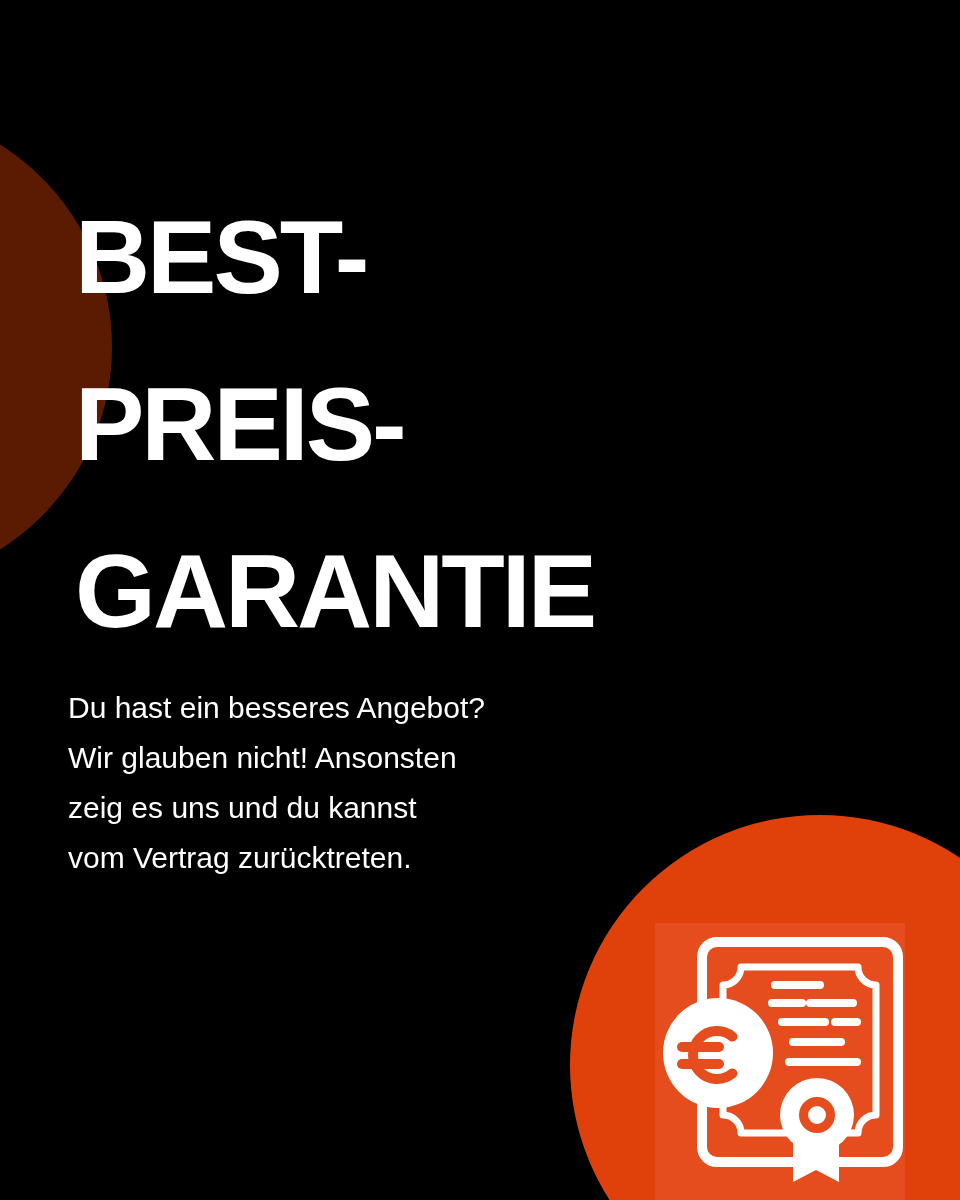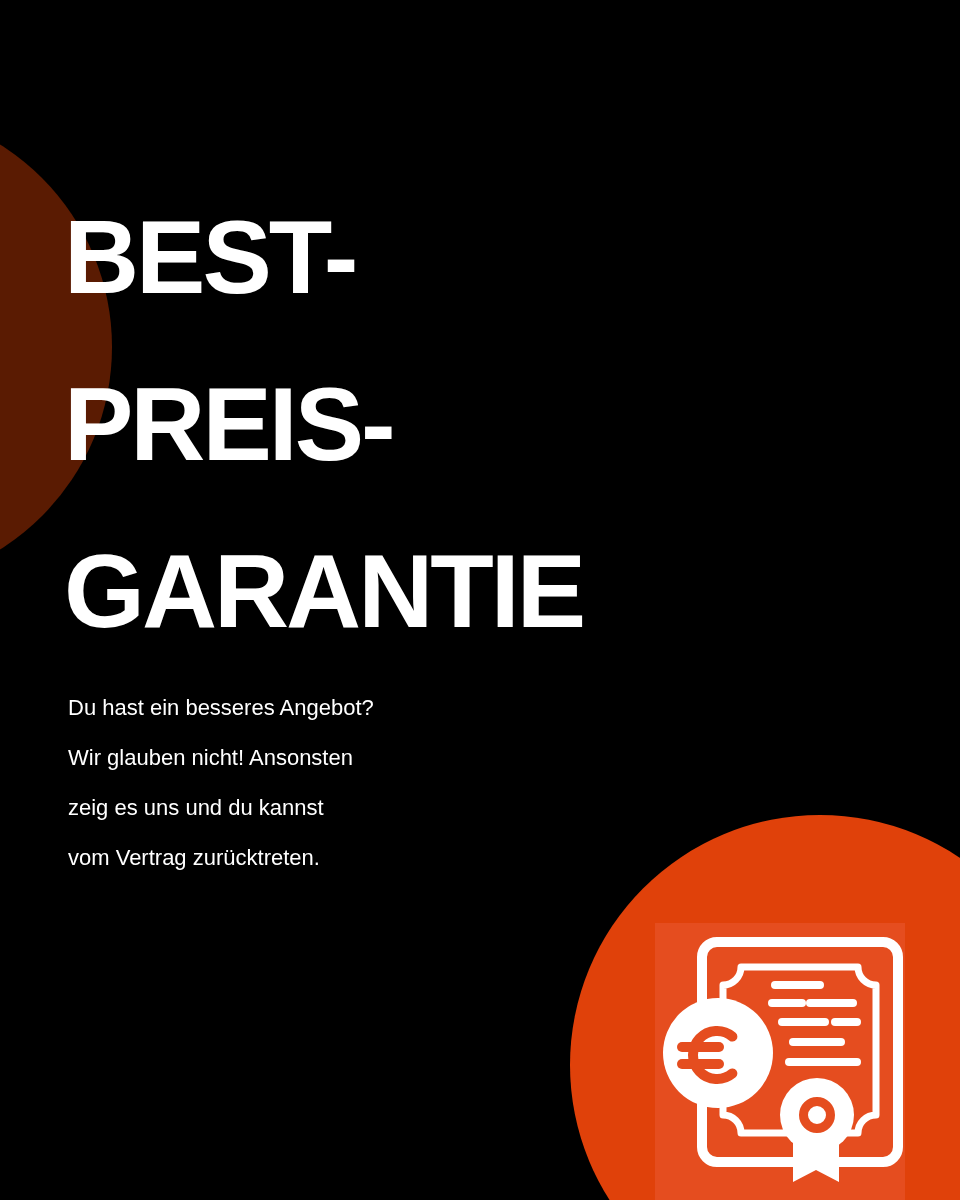--- a/index.html
+++ b/index.html
@@ -42,35 +42,35 @@
     left: 655px;
     top: 923px;
     width: 250px;
     height: 277px;
     background: var(--icon_tile_orange);
   }
   .icon-tile svg { display: block; width: 250px; height: 277px; }
 
   .headline {
     position: absolute;
-    left: 64px;
+    left: 75px;
     top: 174px;
     color: var(--text);
     font-size: 104px;
     font-weight: 700;
     line-height: 167px;
     letter-spacing: -3px;
     white-space: pre-line;
   }
   .body-text {
     position: absolute;
     left: 68px;
     top: 683px;
     color: var(--text);
-    font-size: 22px;
+    font-size: 30px;
     font-weight: 400;
     line-height: 50px;
     letter-spacing: 0px;
     white-space: pre-line;
   }
 
   
   .stroke-w { stroke: var(--text); fill: none; }
   .fill-w   { fill: var(--text); }
   .stroke-o { stroke: var(--icon_tile_orange); fill: none; }

